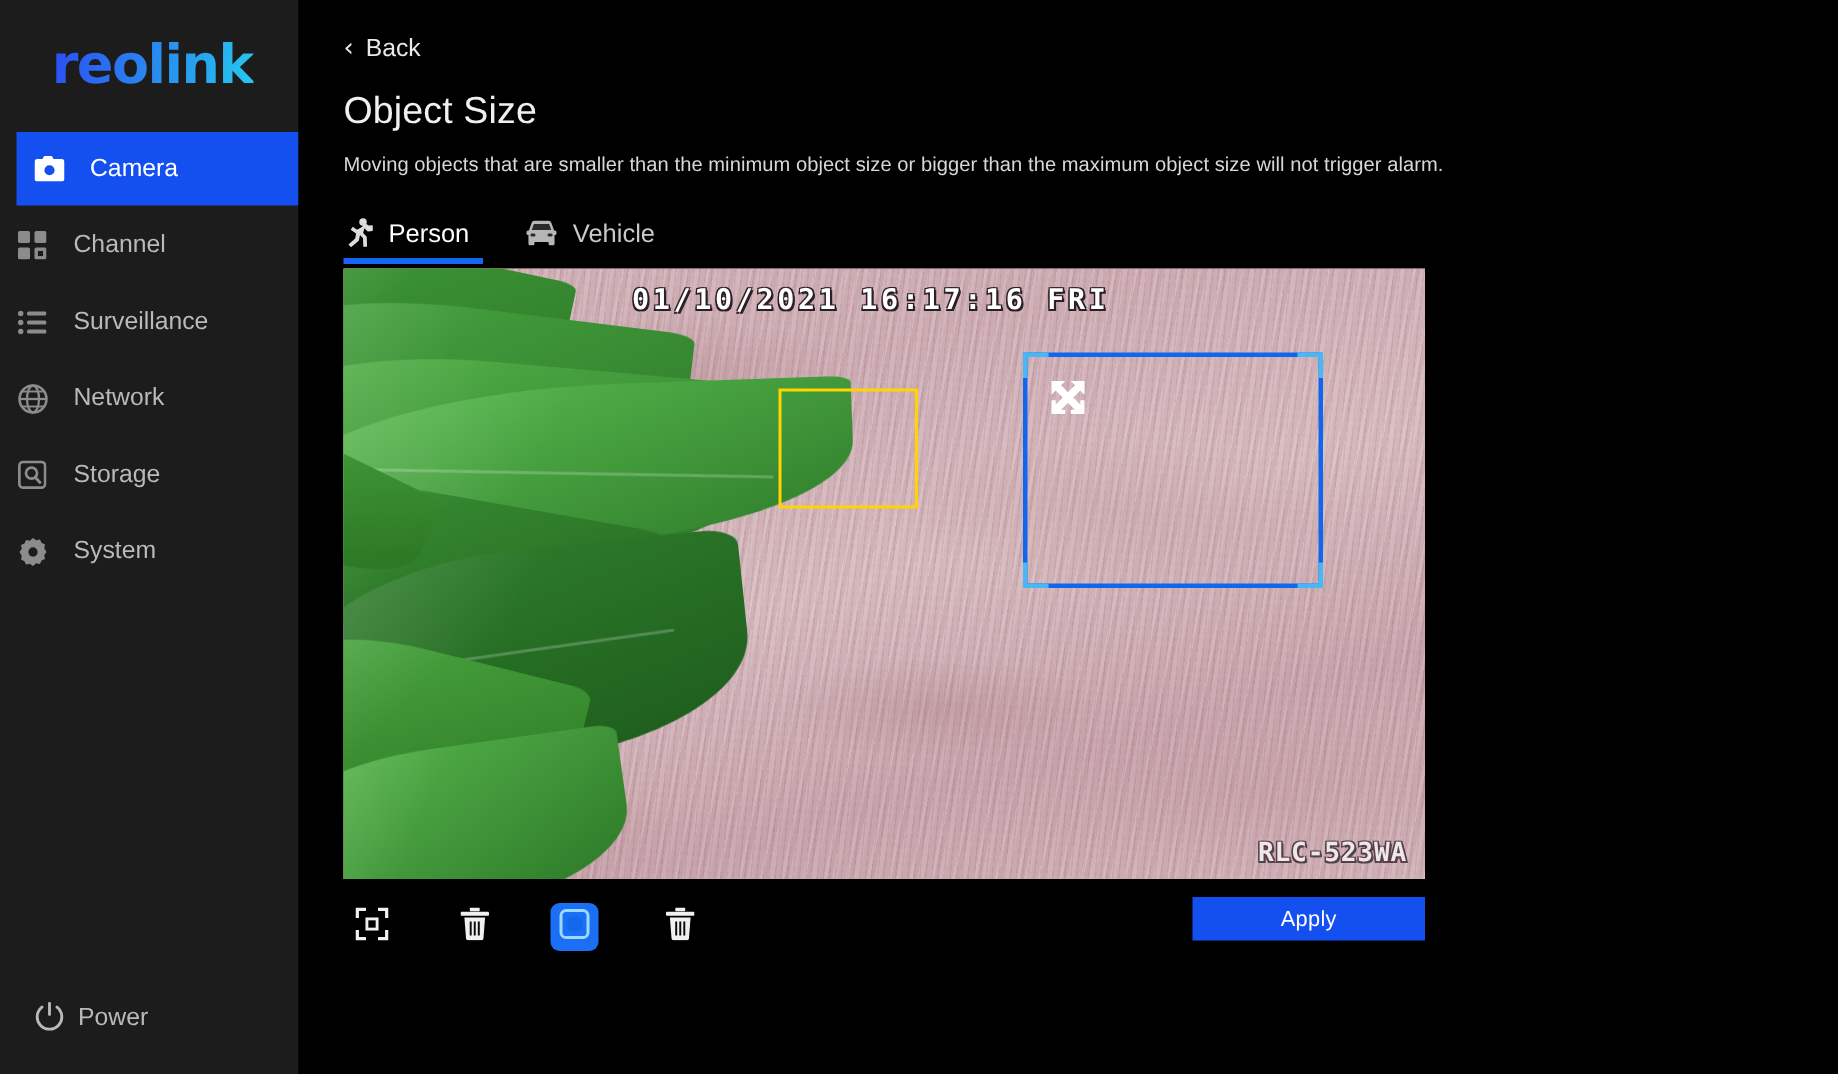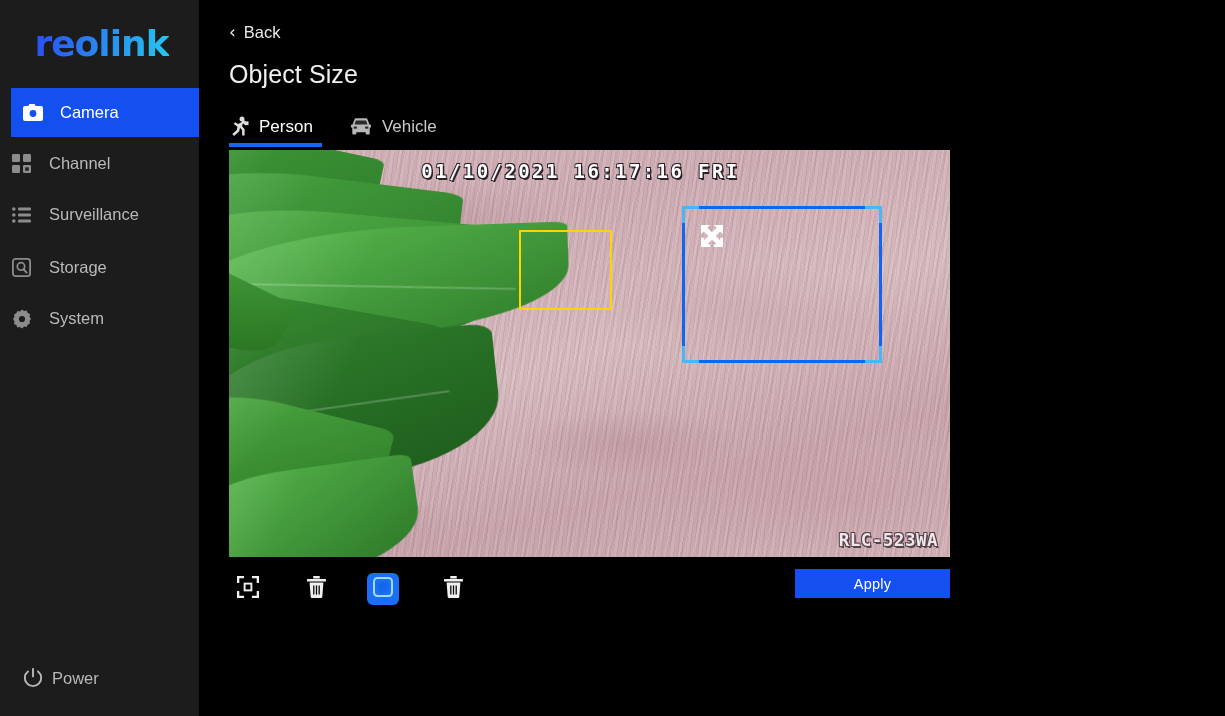--- a/index.html
+++ b/index.html
@@ -327,20 +327,32 @@
               <circle cx="1.8" cy="14" r="1.8" fill="#8c8c8c"></circle>
               <rect x="6" y="0.6" width="13" height="2.8" rx="1" fill="#8c8c8c"></rect>
               <rect x="6" y="6.6" width="13" height="2.8" rx="1" fill="#8c8c8c"></rect>
               <rect x="6" y="12.6" width="13" height="2.8" rx="1" fill="#8c8c8c"></rect>
             </svg>
         </span>
         <span class="lbl">Surveillance</span>
       </div>
       <div class="nav-spacer"></div>
 
+      <div class="nav-item">
+        <span class="ico">
+          <svg width="20" height="20" viewBox="0 0 20 20">
+              <circle cx="10" cy="10" r="9" fill="none" stroke="#8c8c8c" stroke-width="1.7"></circle>
+              <ellipse cx="10" cy="10" rx="4" ry="9" fill="none" stroke="#8c8c8c" stroke-width="1.5"></ellipse>
+              <line x1="1" y1="10" x2="19" y2="10" stroke="#8c8c8c" stroke-width="1.5"></line>
+              <line x1="2.6" y1="5" x2="17.4" y2="5" stroke="#8c8c8c" stroke-width="1.3"></line>
+              <line x1="2.6" y1="15" x2="17.4" y2="15" stroke="#8c8c8c" stroke-width="1.3"></line>
+            </svg>
+        </span>
+        <span class="lbl">Network</span>
+      </div>
       <div class="nav-spacer"></div>
 
       <div class="nav-item">
         <span class="ico">
           <svg width="19" height="19" viewBox="0 0 19 19">
               <rect x="0.9" y="0.9" width="17.2" height="17.2" rx="2.6" fill="none" stroke="#8c8c8c" stroke-width="1.8"></rect>
               <circle cx="9" cy="8.4" r="3.7" fill="none" stroke="#8c8c8c" stroke-width="1.8"></circle>
               <line x1="11.5" y1="11.2" x2="14.6" y2="14.6" stroke="#8c8c8c" stroke-width="2" stroke-linecap="round"></line>
             </svg>
         </span>
@@ -372,20 +384,21 @@
   </aside>
 
   <section class="main">
 
     <div class="back-row">
       <span class="back-chev">‹</span>
       <span>Back</span>
     </div>
 
     <h1 class="page-title">Object Size</h1>
+    <p class="page-desc">Moving objects that are smaller than the minimum object size or bigger than the maximum object size will not trigger alarm.</p>
 
     <div class="tabs">
 
       <div class="tab active">
         <span class="ico">
           <svg width="21" height="21" viewBox="0 0 21 21">
               <circle cx="13" cy="3" r="2.5" fill="#dcdcdc"></circle>
               <path d="M12.6 6.2L9 8.1 6.2 6.2 4.8 8.1l3.6 2.6-.6 3.3-4.5 4 1.7 1.9 5.2-4.4.8-3.8 2 2.2.2 5.6h2.5l-.2-6.6-2.4-2.6.8-3.1 2.3 2.1 3.3-.3V5.2l-2.6.2-3.5-2.1z" fill="#dcdcdc"></path>
             </svg>
         </span>

